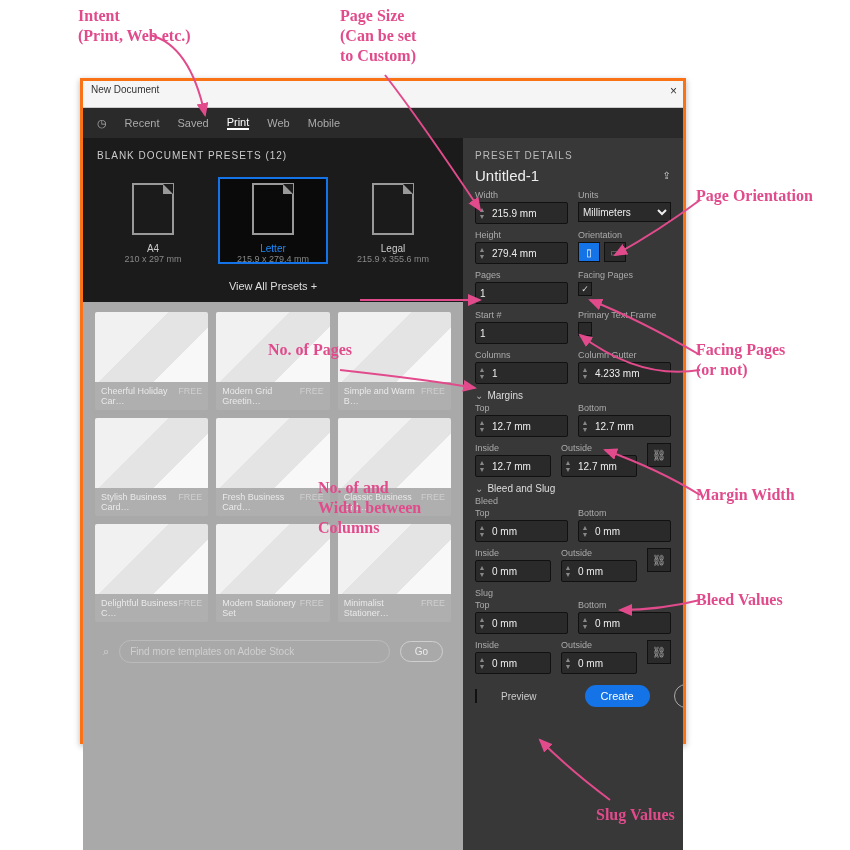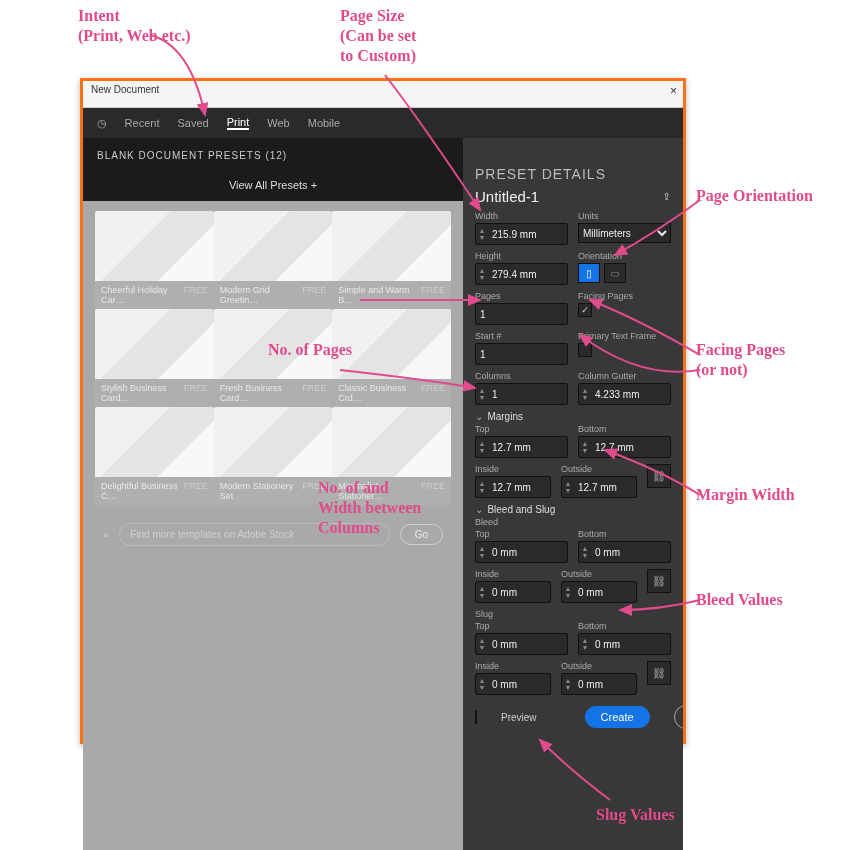--- a/index.html
+++ b/index.html
@@ -23,32 +23,32 @@
   .preset.sel{outline:2px solid #1473e6;outline-offset:-2px;background:#0a0a0a;color:#7ab5ff}
   .pic{width:38px;height:48px;border:2px solid #999;margin:6px auto 8px;position:relative}
   .pic::after{content:"";position:absolute;right:-1px;top:-1px;border-top:10px solid #1b1b1b;border-left:10px solid #999}
   .preset-name{color:#ccc}
   .preset.sel .preset-name{color:#1a8cff}
   .preset-dim{font-size:9px;color:#888}
   .viewall{text-align:center;color:#ddd;font-size:11px;padding:6px 0 10px}
   .templates-wrap{flex:1;position:relative}
   .templates{position:absolute;inset:0;background:#2a2a2a;padding:10px 12px;overflow:hidden}
   .templates-h{color:#bbb;font-size:10px;letter-spacing:1px;margin-bottom:8px}
-  .tgrid{display:grid;grid-template-columns:repeat(3,1fr);}
+  .tgrid{display:grid;grid-template-columns:repeat(3,1fr);gap:8px}
   .titem{background:#383838;border-radius:2px;overflow:hidden}
   .thumb{height:70px;background:linear-gradient(135deg,#ddd 0 40%,#bbb 40% 70%,#eee 70%)}
   .tcap{display:flex;justify-content:space-between;padding:4px 6px;font-size:9px;color:#ccc}
   .tcap .free{color:#888}
   .search{display:flex;align-items:center;gap:10px;margin-top:12px;padding:6px 8px}
   .sbox{flex:1;border:1px solid #555;border-radius:14px;padding:5px 10px;color:#888;font-size:10px}
   .sgo{border:1px solid #888;border-radius:14px;padding:4px 14px;color:#ccc;font-size:10px}
   .whiteveil{position:absolute;inset:0;background:rgba(255,255,255,.60);pointer-events:none}
 
   .right{flex:1;background:#383838;padding:8px 12px;overflow:hidden;font-size:10px;color:#ccc}
-  .sect-h{color:#bbb;font-size:14px;letter-spacing:1px;margin:20px 0 6px}
+  .sect-h{color:#bbb;font-size:10px;letter-spacing:1px;margin:4px 0 6px}
   .row{display:flex;gap:10px;margin-bottom:6px}
   .col{flex:1}
   .lbl{color:#aaa;font-size:9px;margin-bottom:2px;display:block}
   .spin{display:flex;align-items:center;background:#2a2a2a;border:1px solid #111;border-radius:2px;height:20px}
   .spin .arrs{width:12px;display:flex;flex-direction:column;align-items:center;color:#888;font-size:7px;line-height:7px}
   .spin .val{flex:1;padding:0 4px;color:#eee;font-size:10px}
   select.sel{width:100%;background:#2a2a2a;color:#eee;border:1px solid #111;height:20px;font-size:10px}
   .orient{display:flex;gap:4px}
   .orient .o{width:20px;height:18px;border:1px solid #111;background:#2a2a2a;display:flex;align-items:center;justify-content:center;color:#888;font-size:10px}
   .orient .o.active{background:#1473e6;color:#fff}
@@ -78,20 +78,37 @@
     <span class="tab">Recent</span>
     <span class="tab">Saved</span>
     <span class="tab active">Print</span>
     <span class="tab">Web</span>
     <span class="tab">Mobile</span>
   </div>
   <div class="body">
 
     <div class="left">
       <div class="left-h">BLANK DOCUMENT PRESETS  (12)</div>
+      <div class="presets">
+        <div class="preset">
+          <div class="pic"></div>
+          <div class="preset-name">A4</div>
+          <div class="preset-dim">210 x 297 mm</div>
+        </div>
+        <div class="preset sel">
+          <div class="pic"></div>
+          <div class="preset-name">Letter</div>
+          <div class="preset-dim">215.9 x 279.4 mm</div>
+        </div>
+        <div class="preset">
+          <div class="pic"></div>
+          <div class="preset-name">Legal</div>
+          <div class="preset-dim">215.9 x 355.6 mm</div>
+        </div>
+      </div>
       <div class="viewall">View All Presets +</div>
 
       <div class="templates-wrap">
         <div class="templates">
           <div class="tgrid" id="tgrid">
                 <div class="titem">
                   <div class="thumb"></div>
                   <div class="tcap">
                     <span>Cheerful Holiday Car…</span>
                     <span class="free">FREE</span>

